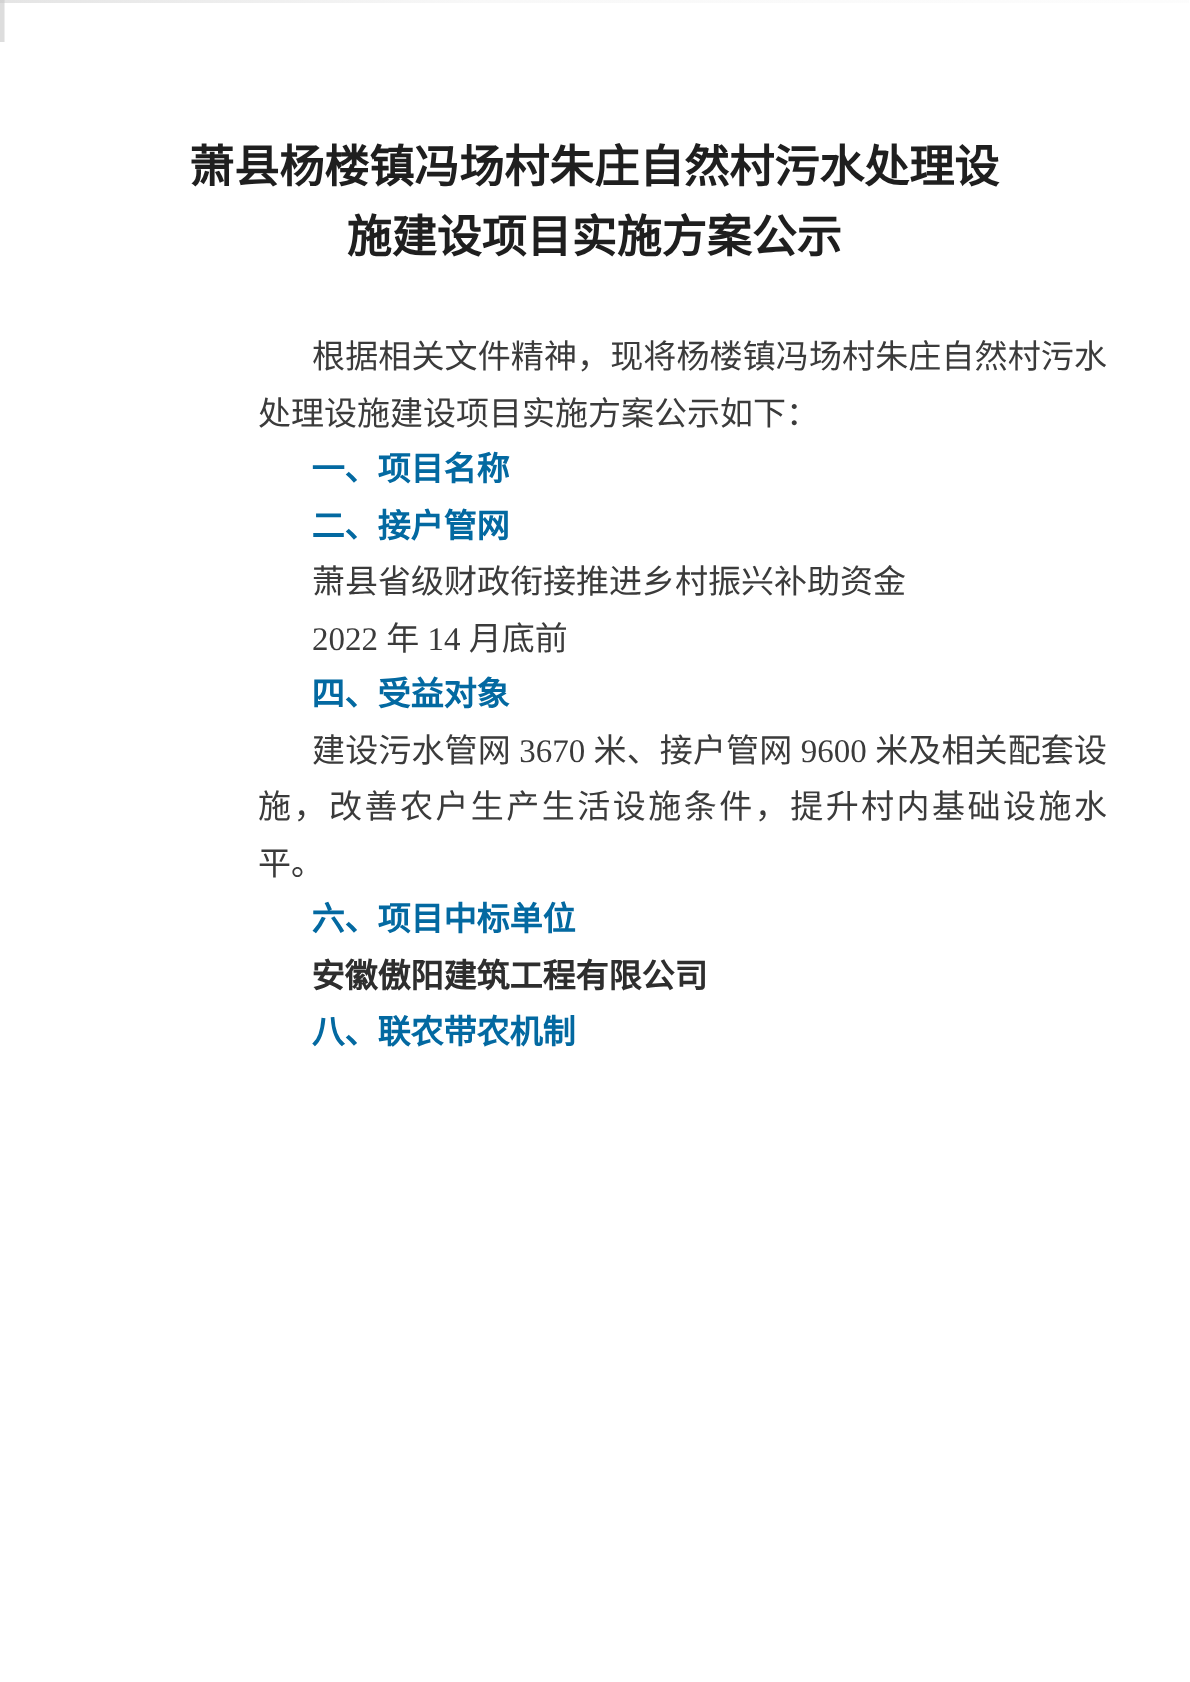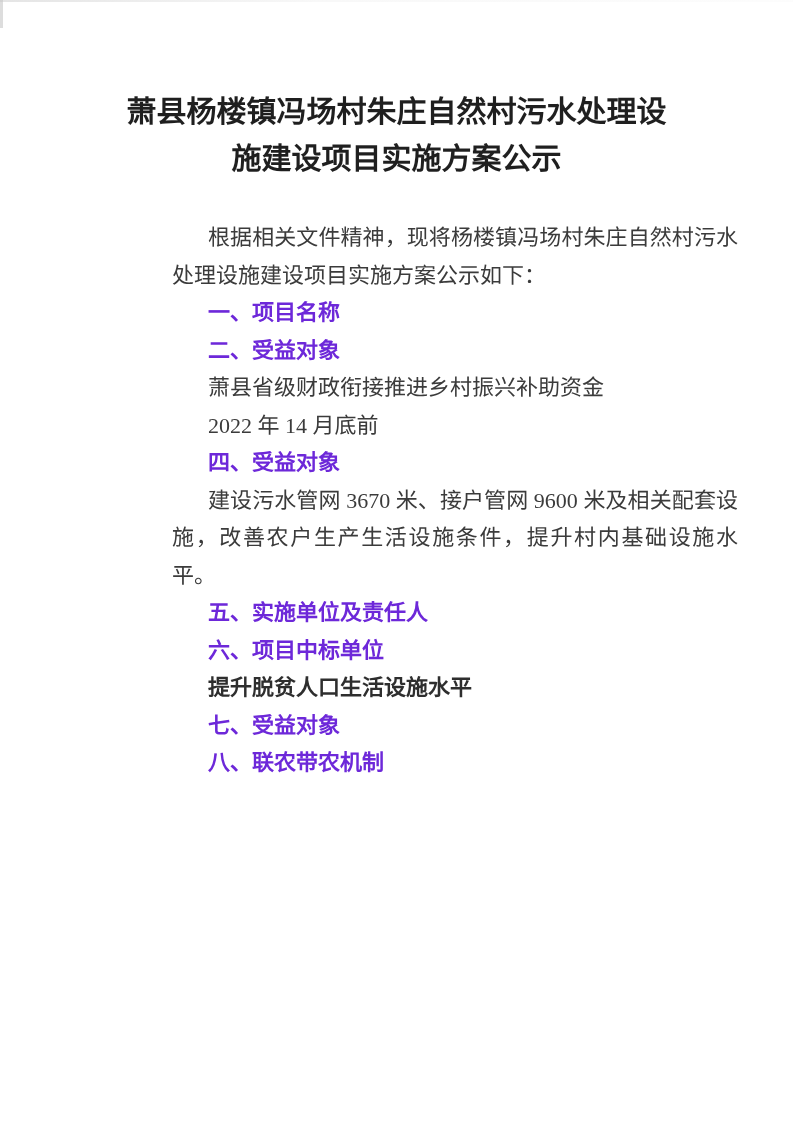--- a/index.html
+++ b/index.html
@@ -61,21 +61,21 @@
     padding: 0;
     text-indent: 36px;
   }
   .para {
     font-family: "Liberation Serif", "DejaVu Serif", serif;
     font-weight: 400;
   }
   .heading {
     font-family: "Liberation Sans", "DejaVu Sans", sans-serif;
     font-weight: 700;
-    color: #6d28d9;
+    color: #0369a1;
   }
   .company-bold {
     font-family: "Liberation Sans", "DejaVu Sans", sans-serif;
     font-weight: 700;
     color: #2e2e2e;
   }
 </style>
 </head>
 <body>
 
@@ -85,31 +85,29 @@
   <div class="scan-edge-left"></div>
 
   <h1 class="doc-title">萧县杨楼镇冯场村朱庄自然村污水处理设施建设项目实施方案公示</h1>
 
   <div class="doc-body">
 
     <p class="para">根据相关文件精神，现将杨楼镇冯场村朱庄自然村污水处理设施建设项目实施方案公示如下：</p>
 
     <p class="heading">一、项目名称</p>
 
-    <p class="heading">二、受益对象</p>
+    <p class="heading">二、接户管网</p>
     <p class="para">萧县省级财政衔接推进乡村振兴补助资金</p>
 
     <p class="para">2022 年 14 月底前</p>
 
     <p class="heading">四、受益对象</p>
     <p class="para">建设污水管网 3670 米、接户管网 9600 米及相关配套设施，改善农户生产生活设施条件，提升村内基础设施水平。</p>
 
-    <p class="heading">五、实施单位及责任人</p>
 
     <p class="heading">六、项目中标单位</p>
-    <p class="company-bold">提升脱贫人口生活设施水平</p>
+    <p class="company-bold">安徽傲阳建筑工程有限公司</p>
 
-    <p class="heading">七、受益对象</p>
 
     <p class="heading">八、联农带农机制</p>
 
   </div>
 </div>
 
 </body></html>

